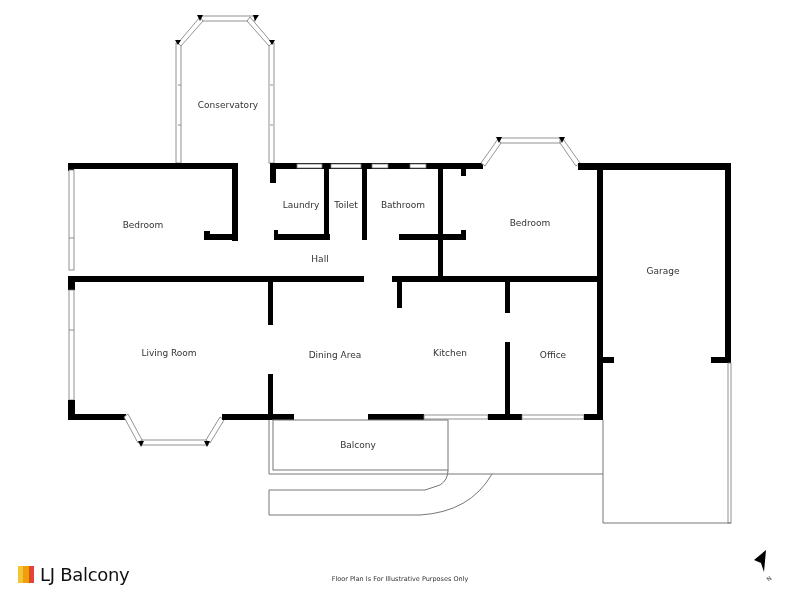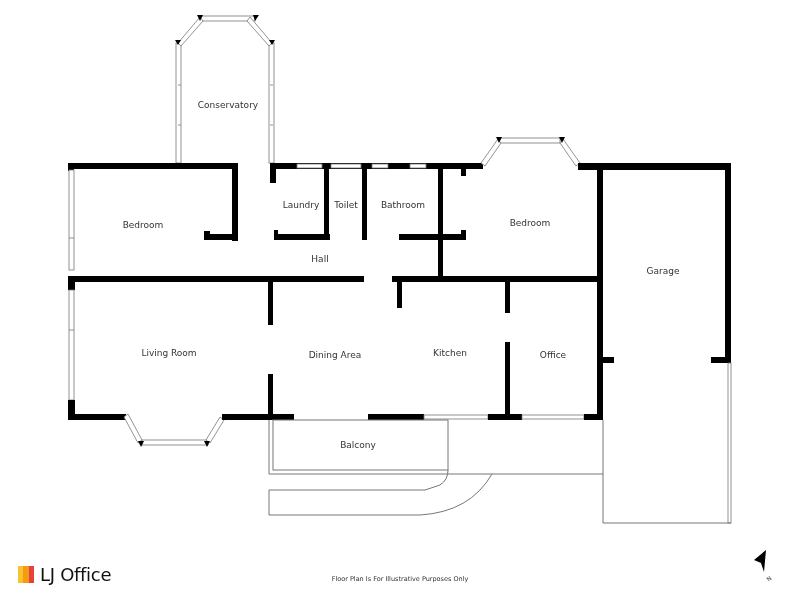--- a/index.html
+++ b/index.html
@@ -139,21 +139,21 @@
     <text class="room-label" x="358" y="448">Balcony</text>
   </g>
 </svg>
 
 <div class="logo">
   <div class="logo-mark">
     <span style="background:#f7c431"></span>
     <span style="background:#f39c12"></span>
     <span style="background:#e8413c"></span>
   </div>
-  <span class="logo-text">LJ Office</span>
+  <span class="logo-text">LJ Balcony</span>
 </div>
 
 <div class="disclaimer">Floor Plan Is For Illustrative Purposes Only</div>
 
 <svg class="compass" viewBox="0 0 30 35">
   <polygon points="6,10 18,0 16,22 13,13" fill="#000"></polygon>
   <text x="19" y="31" font-size="6" font-family="DejaVu Sans, sans-serif" fill="#333" transform="rotate(-40 21 29)">N</text>
 </svg>
 
 </body></html>

